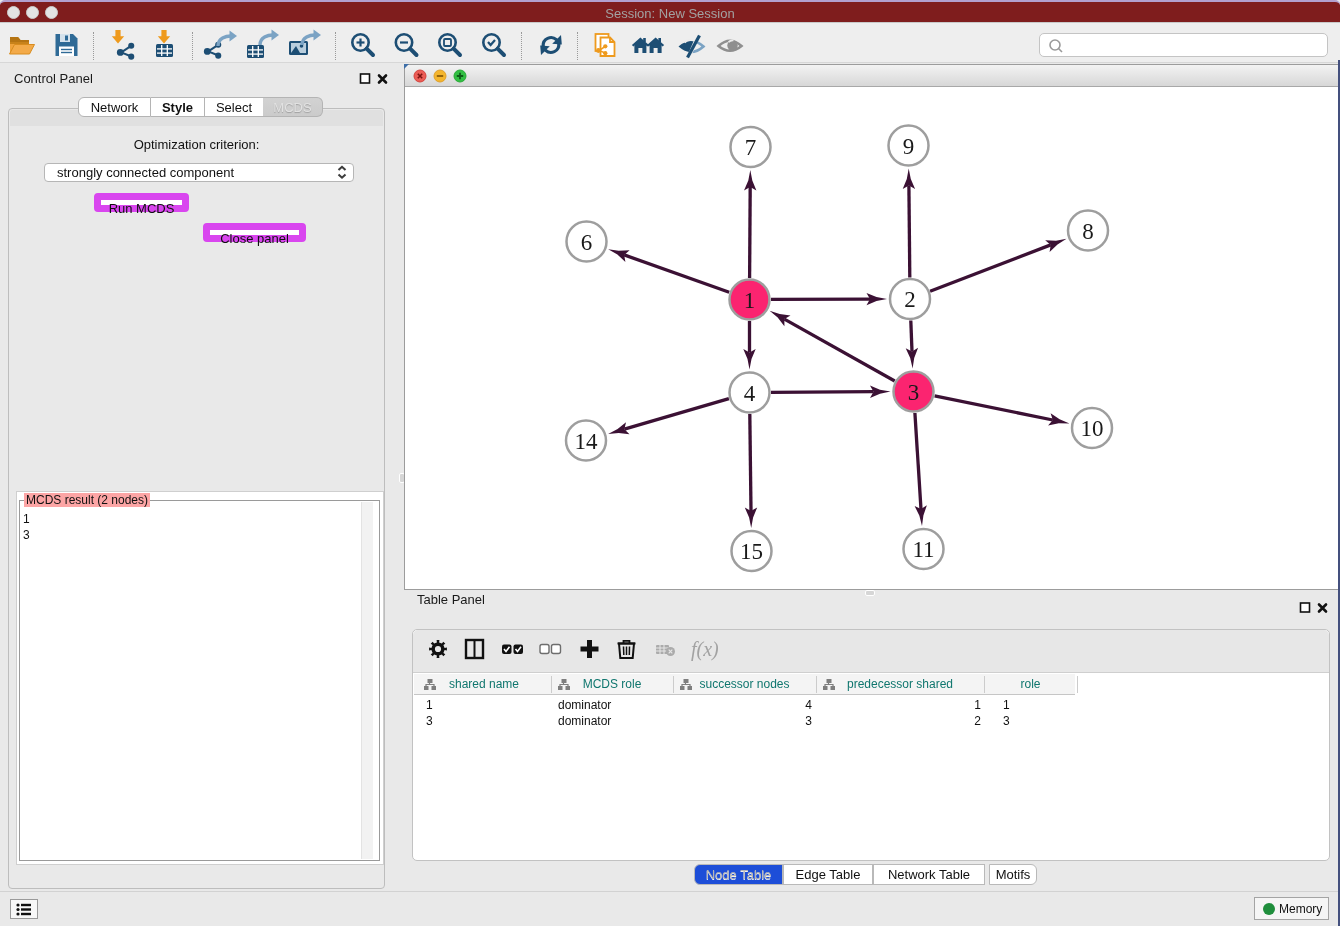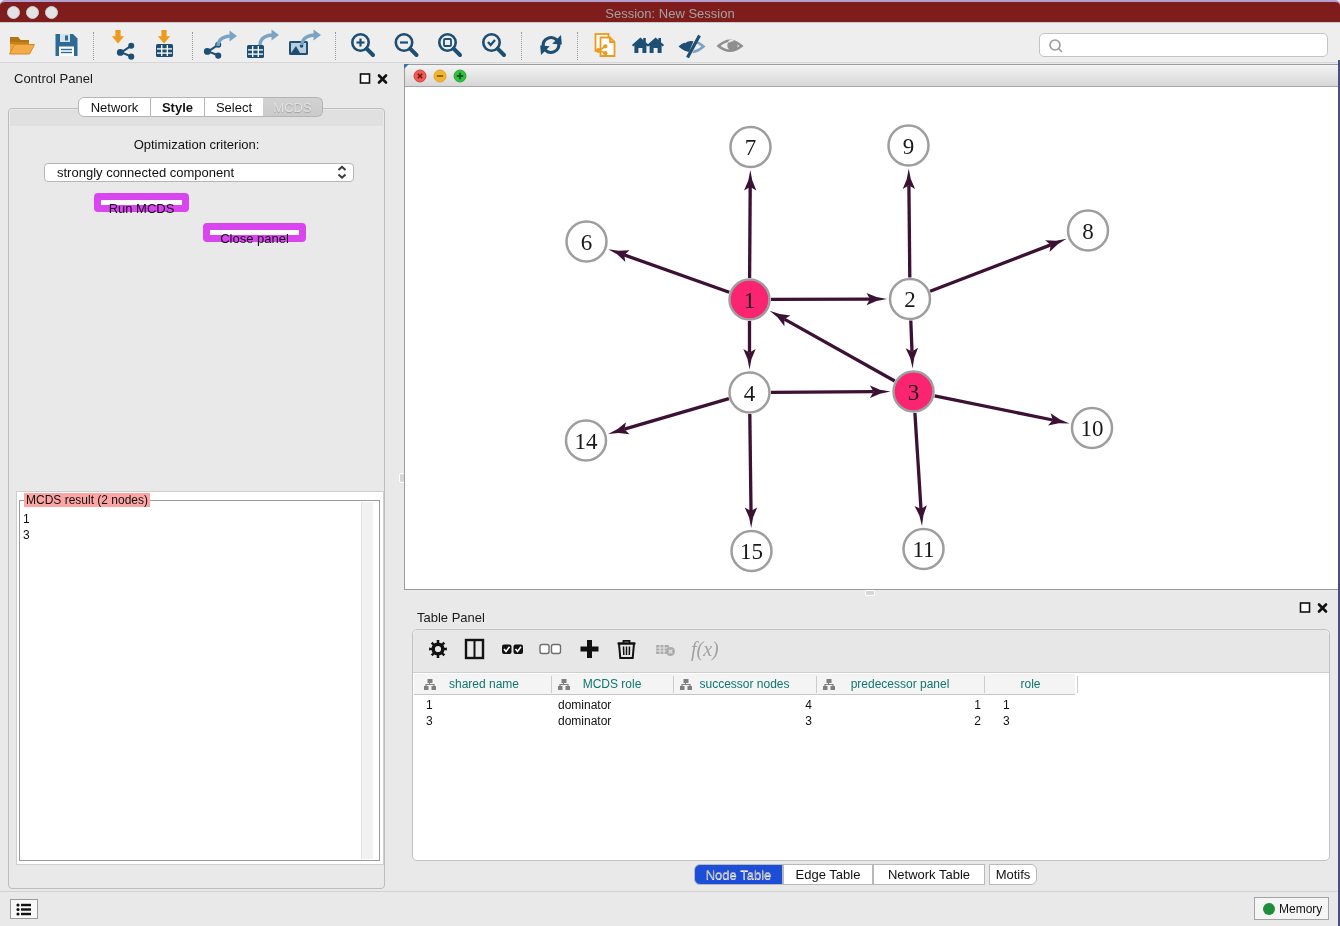--- a/index.html
+++ b/index.html
@@ -29,21 +29,21 @@
 #mcdstxt{left:23px;top:511px;font-size:12px;color:#111;line-height:16px;}
 #mcdsscroll{left:361px;top:502px;width:12px;height:357px;background:#f2f2f2;border-left:1px solid #e3e3e3;}
 
 #grip{left:399px;top:473px;width:6px;height:10px;background:#d6d6d6;border:1px solid #fff;border-radius:2px;}
 
 #netwin{left:404px;top:64px;width:935px;height:526px;border:1px solid #9c9c9c;background:#fff;}
 #nettitle{left:0;top:0;width:100%;height:22px;background:linear-gradient(#f3f3f3,#d7d7d7);border-bottom:1px solid #a8a8a8;}
 #nettitle .t{position:absolute;left:0;right:0;top:4px;text-align:center;font-size:13px;font-weight:600;color:#222;}
 #netcanvas{left:0;top:23px;width:933px;height:501px;background:#fff;}
 
-#tp-title{left:417px;top:610px;font-size:13px;color:#1a1a1a;}
+#tp-title{left:417px;top:592px;font-size:13px;color:#1a1a1a;}
 #tpbox{left:412px;top:629px;width:918px;height:232px;background:#fff;border:1px solid #c2c2c2;border-radius:5px;}
 #tptools{position:absolute;left:0;top:0;width:100%;height:43px;background:#e7e7e7;border-bottom:1px solid #cfcfcf;border-radius:5px 5px 0 0;}
 #thead{position:absolute;left:1px;top:44px;width:661px;height:21px;background:#f4f4f4;border-bottom:1px solid #c6c6c6;}
 .hcol{position:absolute;top:0;height:20px;font-size:12px;color:#0f766e;text-align:center;line-height:20px;}
 .hsep{position:absolute;top:2px;height:17px;width:1px;background:#cccccc;}
 .cell{position:absolute;font-size:12px;color:#111;line-height:16px;}
 
 .btab{position:absolute;top:864px;height:21px;border:1px solid #b9b9b9;background:#fff;font-size:13px;color:#111;text-align:center;line-height:20px;}
 .btab.sel{background:#1d4ed8;color:#b5b5b5;text-shadow:0 1px 0 #f2f2f2;}
 
@@ -373,21 +373,21 @@
       <div class="hcol" style="left:259px;width:143px;">successor nodes</div>
       <svg width="12" height="11" style="position:absolute;left:266px;top:5px">
         <g transform="translate(0,0)" fill="#7e7e7e">
           <rect x="3.5" y="0" width="5" height="4"></rect>
           <rect x="0" y="7" width="4.5" height="4"></rect>
           <rect x="7.5" y="7" width="4.5" height="4"></rect>
           <path d="M5.5 4 v2 M2 7 v-1.5 h8 V7" stroke="#7e7e7e" stroke-width="1.2" fill="none"></path>
         </g>
       </svg>
       <div class="hsep" style="left:402px"></div>
-      <div class="hcol" style="left:402px;width:168px;">predecessor panel</div>
+      <div class="hcol" style="left:402px;width:168px;">predecessor shared</div>
       <svg width="12" height="11" style="position:absolute;left:409px;top:5px">
         <g transform="translate(0,0)" fill="#7e7e7e">
           <rect x="3.5" y="0" width="5" height="4"></rect>
           <rect x="0" y="7" width="4.5" height="4"></rect>
           <rect x="7.5" y="7" width="4.5" height="4"></rect>
           <path d="M5.5 4 v2 M2 7 v-1.5 h8 V7" stroke="#7e7e7e" stroke-width="1.2" fill="none"></path>
         </g>
       </svg>
       <div class="hsep" style="left:570px"></div>
       <div class="hcol" style="left:570px;width:93px;">role</div>

